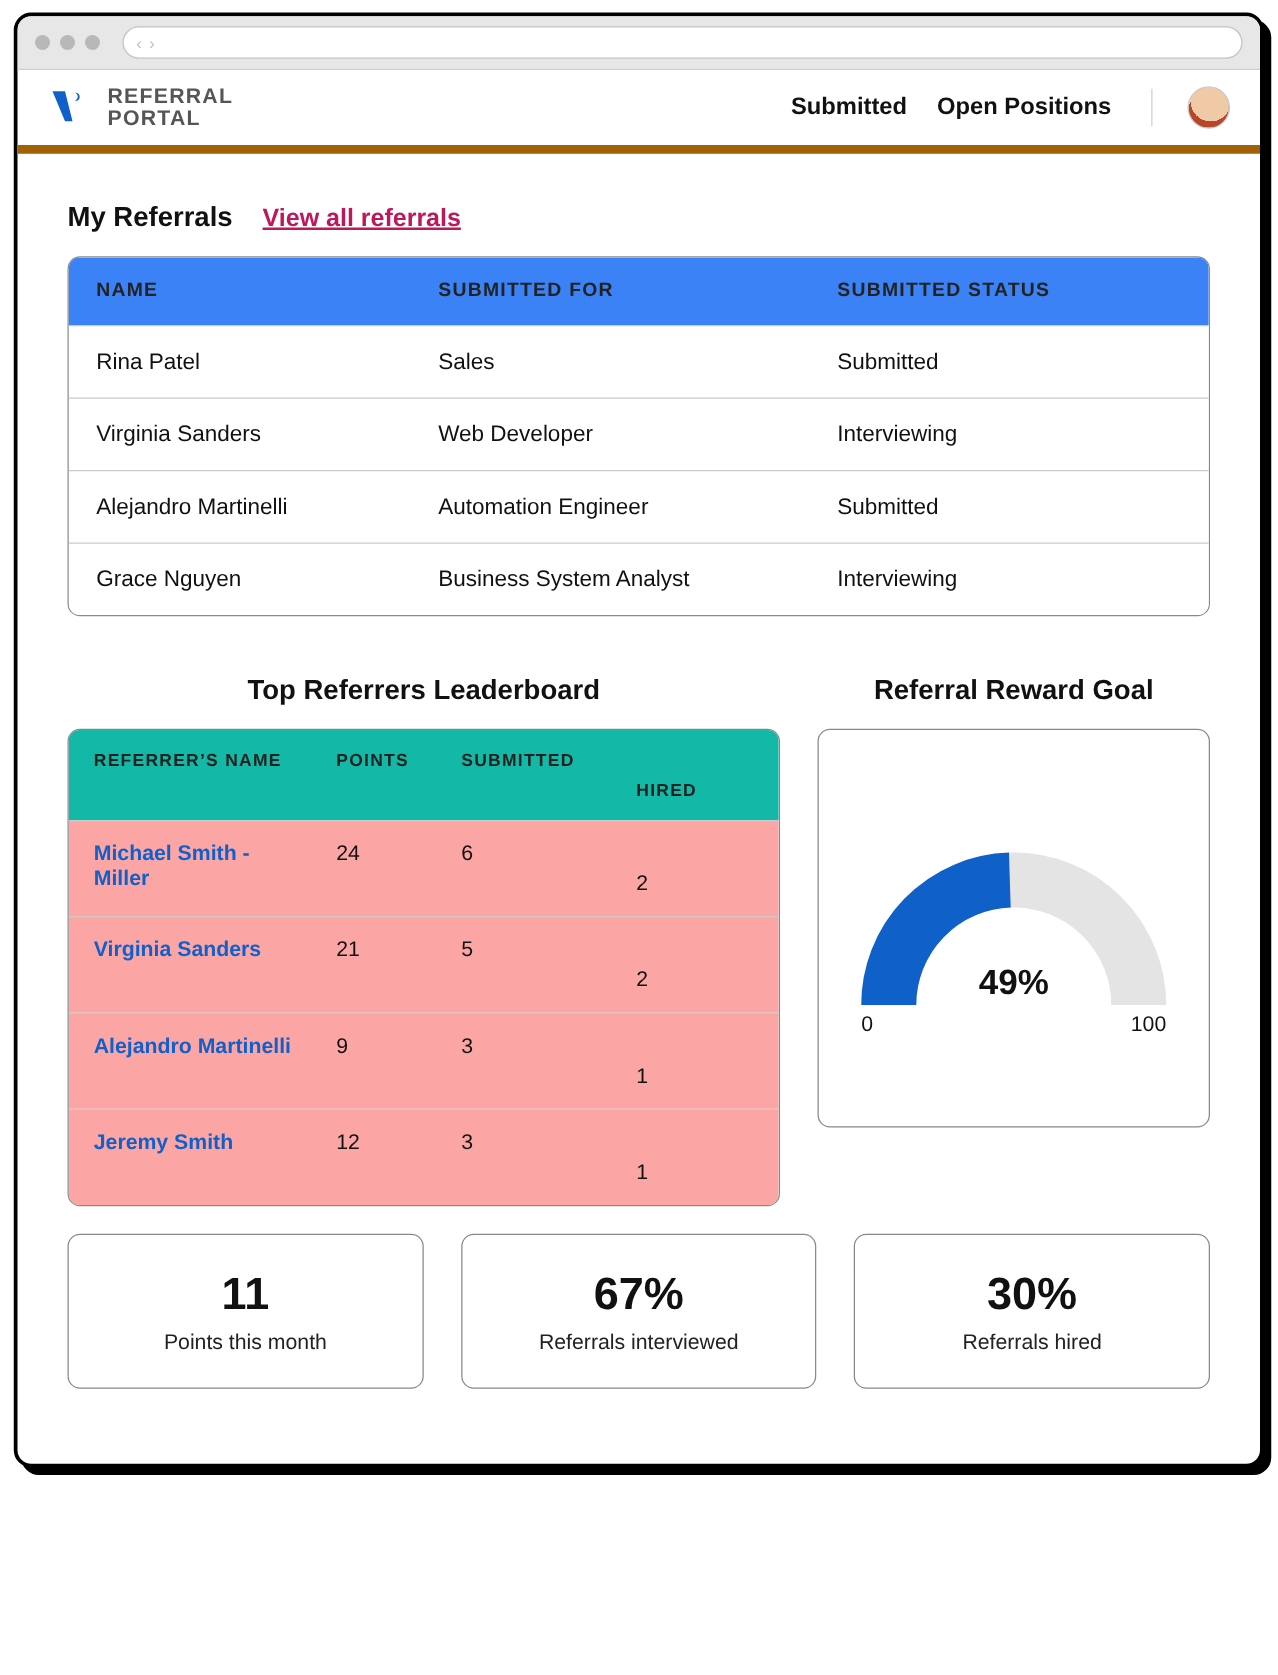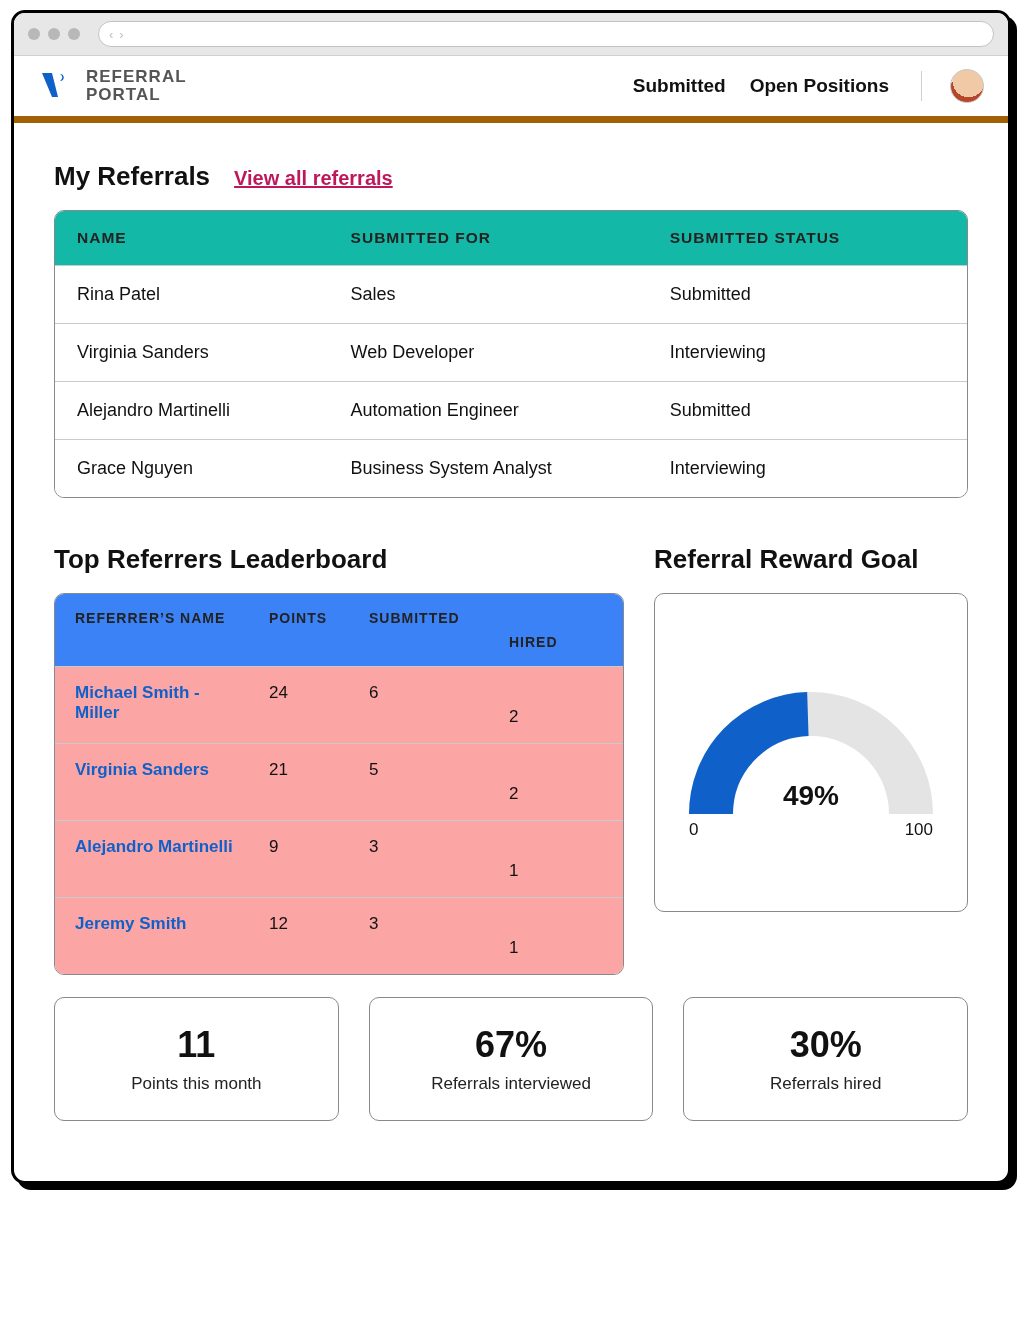--- a/index.html
+++ b/index.html
@@ -48,40 +48,40 @@
   .sep { width:1px; height:30px; background:#cfcfcf; margin:0 4px 0 8px; }
   .avatar { width:34px; height:34px; border-radius:50%; background:
     radial-gradient(circle at 55% 35%, #f0c9a6 0 16px, transparent 16px),
     radial-gradient(circle at 50% 70%, #b8472a 0 18px, transparent 18px),
     #e0e0e0;
     border:1px solid #c8c8c8;
   }
 
   .content { padding: 38px 40px 60px 40px; }
 
-  .section-title { font-size:26px; font-weight:800; color:#111; }
+  .section-title { font-size:22px; font-weight:800; color:#111;text-align:center; }
   .sub-link { color:#be185d; font-weight:700; font-size:20px; margin-left:14px; }
   .row-flex { display:flex; align-items:baseline; gap:10px; margin-bottom:18px; }
 
   .card-table {
     border:1px solid #87898c; border-radius:10px; overflow:hidden;
   }
-  .thead { display:flex; background:#14b8a6; font-weight:800; letter-spacing:1px; color:#222; font-size:15.5px; }
+  .thead { display:flex; background:#3b82f6; font-weight:800; letter-spacing:1px; color:#222; font-size:15.5px; }
   .thead > div, .trow > div { padding:18px 22px; }
   .col-name { flex: 0 0 30%; }
   .col-sub  { flex: 0 0 35%; }
   .col-stat { flex: 0 0 35%; }
   .trow { display:flex; border-top:1px solid #c8cacd; font-size:18px; color:#111; background:#fff; }
 
   .two-col { display:flex; gap:30px; margin-top:46px; }
   .left { flex: 0 0 570px; }
   .right { flex: 1 1 auto; }
 
   .lb-table { border:1px solid #87898c; border-radius:10px; overflow:hidden; }
-  .lb-head { display:flex; background:#3b82f6; font-weight:800; letter-spacing:1px; font-size:14px; color:#222; }
+  .lb-head { display:flex; background:#14b8a6; font-weight:800; letter-spacing:1px; font-size:14px; color:#222; }
   .lb-head > div, .lb-row > div { padding:16px 14px; }
   .lc-name { flex:0 0 200px; padding-left:20px !important; }
   .lc-pts  { flex:0 0 100px; }
   .lc-ref  { flex:0 0 140px; }
   .lc-hir  { flex:0 0 110px;margin-top:24px; }
   .lb-row { display:flex; border-top:1px solid #c8cacd; font-size:17px; background:#fca5a5; }
   .lb-row .lc-name { color:#1060c9; font-weight:700; }
 
   .goal-card {
     border:1px solid #87898c; border-radius:10px; height:319px;

